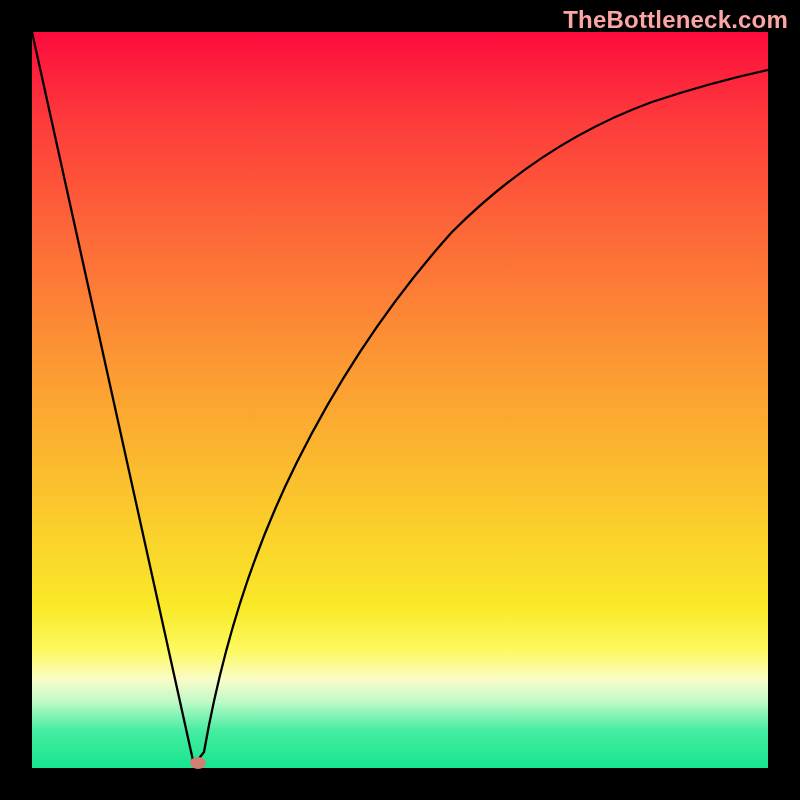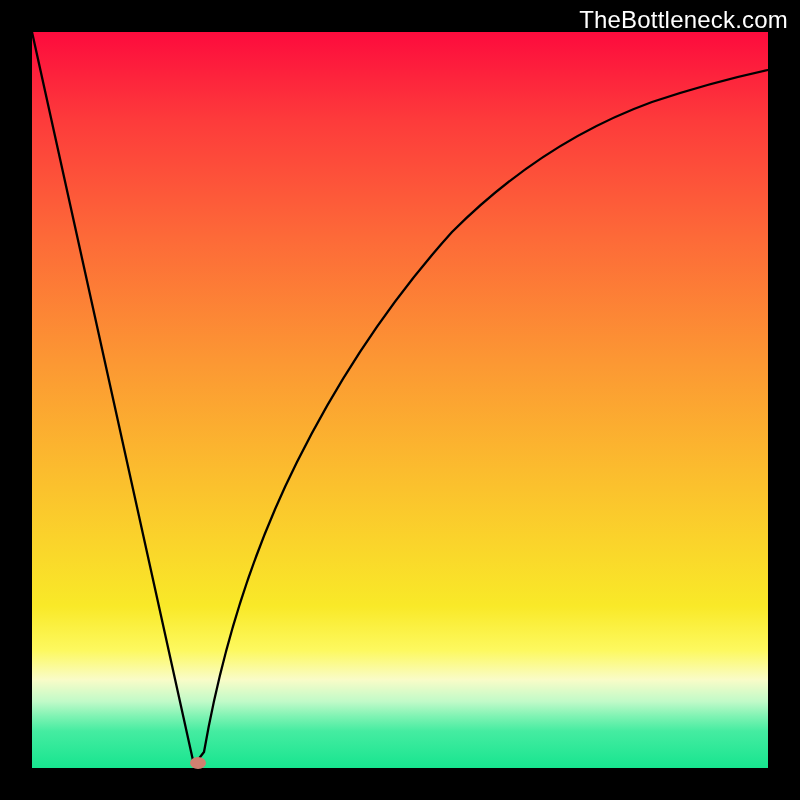--- a/index.html
+++ b/index.html
@@ -37,23 +37,23 @@
         #c0fac8 91%,
         #7ef3b3 93%,
         #45eca1 95%,
         #17e58f 100%
       );
   }
   .watermark {
     position: absolute;
     top: 6px;
     right: 12px;
-    color: #ffffff;
+    color: #fca5a5;
     font-size: 24px;
-    font-weight: 400;
+    font-weight: 700;
     letter-spacing: 0.2px;
     margin-left: 22px;
   }
   svg.curve {
     position: absolute;
     left: 0;
     top: 0;
     width: 736px;
     height: 736px;
     overflow: visible;

